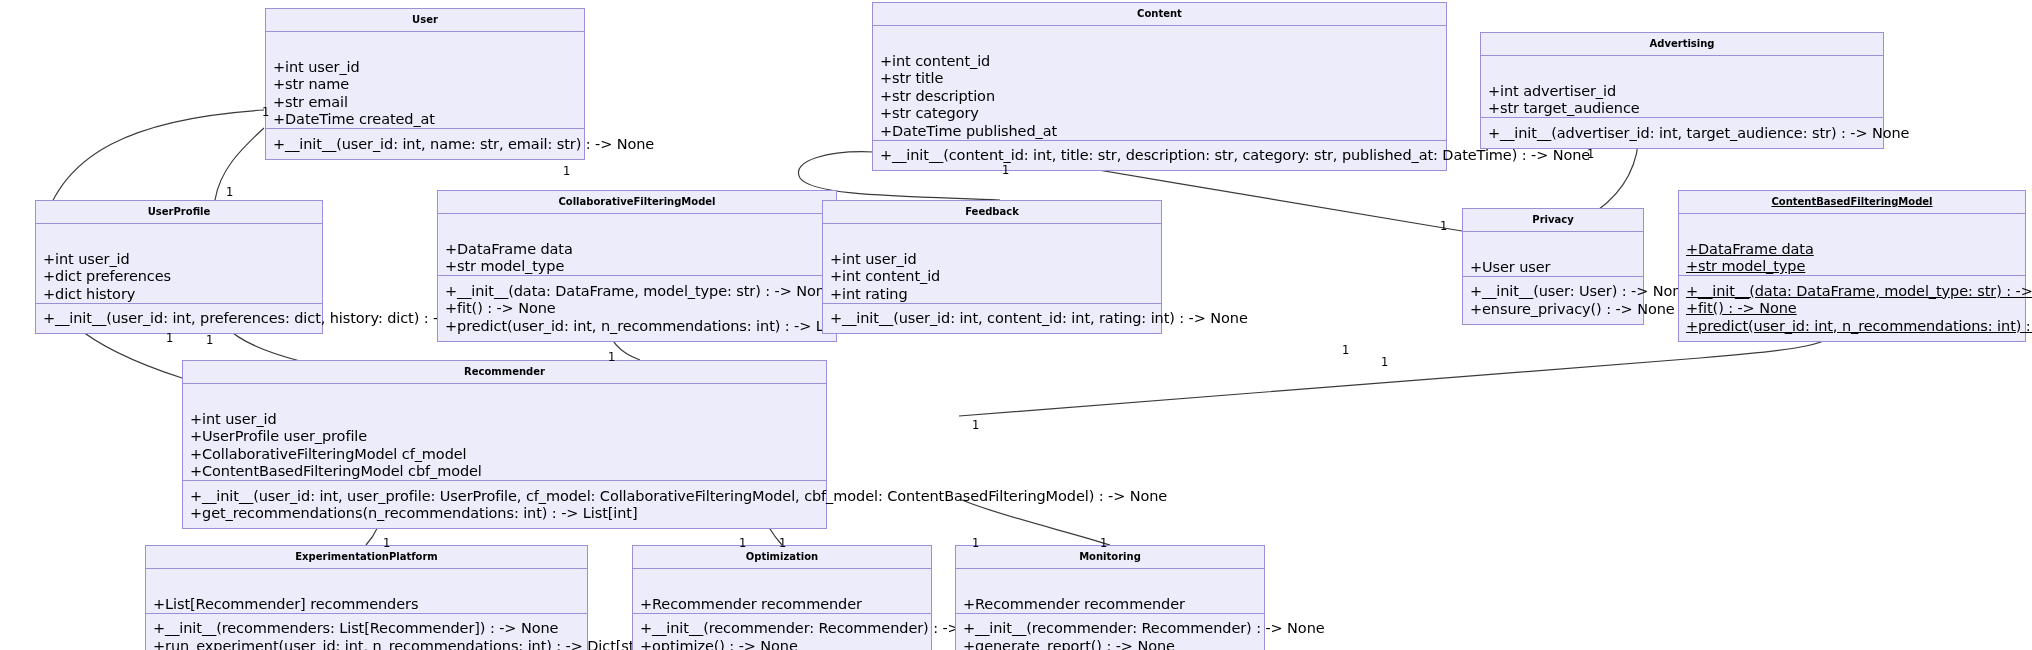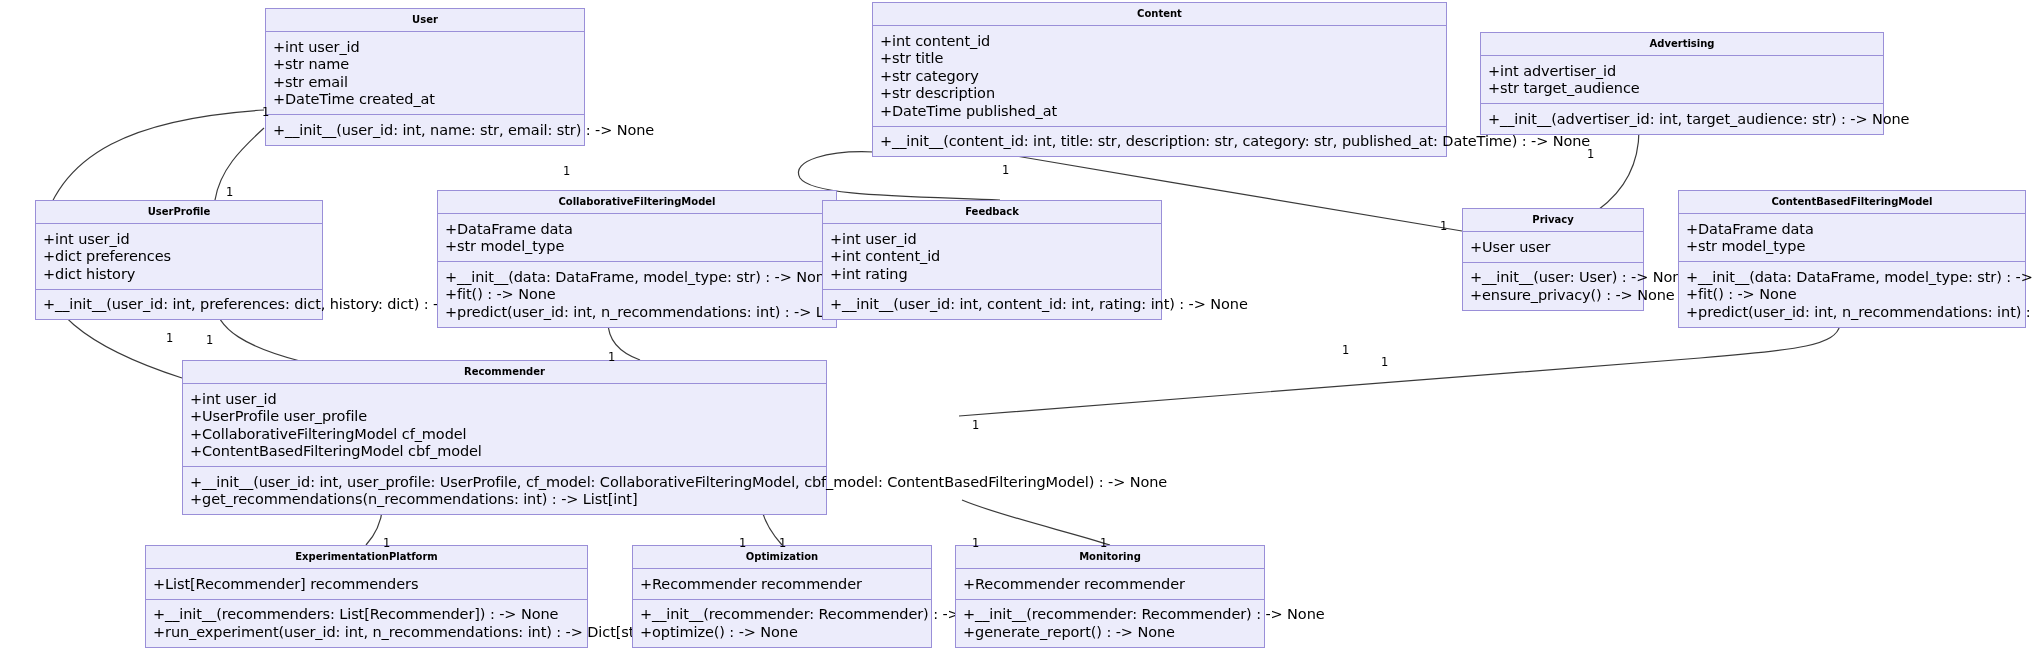--- a/index.html
+++ b/index.html
@@ -36,22 +36,23 @@
   .uml-title {
     text-align: center;
     font-weight: bold;
     font-size: 10px;
     padding: 6px 8px 6px 8px;
     border-bottom: 1px solid #9a8fd8;
     background: #ececfb;
     white-space: nowrap;
   }
   .uml-attrs {
-    padding: 6px 7px 6px 7px;
+    padding: 6px 7px 0 7px;
     border-bottom: 1px solid #9a8fd8;
+    margin-top: 20px;
   }
   .uml-methods {
     padding: 6px 7px 6px 7px;
   }
   .uml-row {
     white-space: nowrap;
     padding: 1.5px 0;
     font-size: 14.5px;
     letter-spacing: -0.1px;
   }
@@ -63,21 +64,21 @@
     white-space: nowrap;
   }
   
   #cls-user            { left: 265px;  top: 8px;   width: 320px; }
   #cls-content         { left: 872px;  top: 2px;   width: 575px; }
   #cls-advertising     { left: 1480px; top: 32px;  width: 404px; }
   #cls-userprofile     { left: 35px;   top: 200px; width: 288px; }
   #cls-collab          { left: 437px;  top: 190px; width: 400px; }
   #cls-feedback        { left: 822px;  top: 200px; width: 340px; }
   #cls-privacy         { left: 1462px; top: 208px; width: 182px; }
-  #cls-cbf             { left: 1678px; top: 190px; width: 348px; }
+  #cls-cbf             { left: 1678px; top: 190px; width: 348px; text-decoration: underline; }
   #cls-recommender     { left: 182px;  top: 360px; width: 645px; }
   #cls-experimentation { left: 145px;  top: 545px; width: 443px; }
   #cls-optimization    { left: 632px;  top: 545px; width: 300px; }
   #cls-monitoring      { left: 955px;  top: 545px; width: 310px; }
 </style>
 </head>
 <body>
 
 <div id="diagram">
 
@@ -119,22 +120,22 @@
     <div class="uml-methods">
       <div class="uml-row">+__init__(user_id: int, name: str, email: str) : -&gt; None</div>
     </div>
   </div>
 
   <div class="uml-class" id="cls-content">
     <div class="uml-title">Content</div>
     <div class="uml-attrs">
       <div class="uml-row">+int content_id</div>
       <div class="uml-row">+str title</div>
+      <div class="uml-row">+str description</div>
       <div class="uml-row">+str category</div>
-      <div class="uml-row">+str description</div>
       <div class="uml-row">+DateTime published_at</div>
     </div>
     <div class="uml-methods">
       <div class="uml-row">+__init__(content_id: int, title: str, description: str, category: str, published_at: DateTime) : -&gt; None</div>
     </div>
   </div>
 
   <div class="uml-class" id="cls-advertising">
     <div class="uml-title">Advertising</div>
     <div class="uml-attrs">

